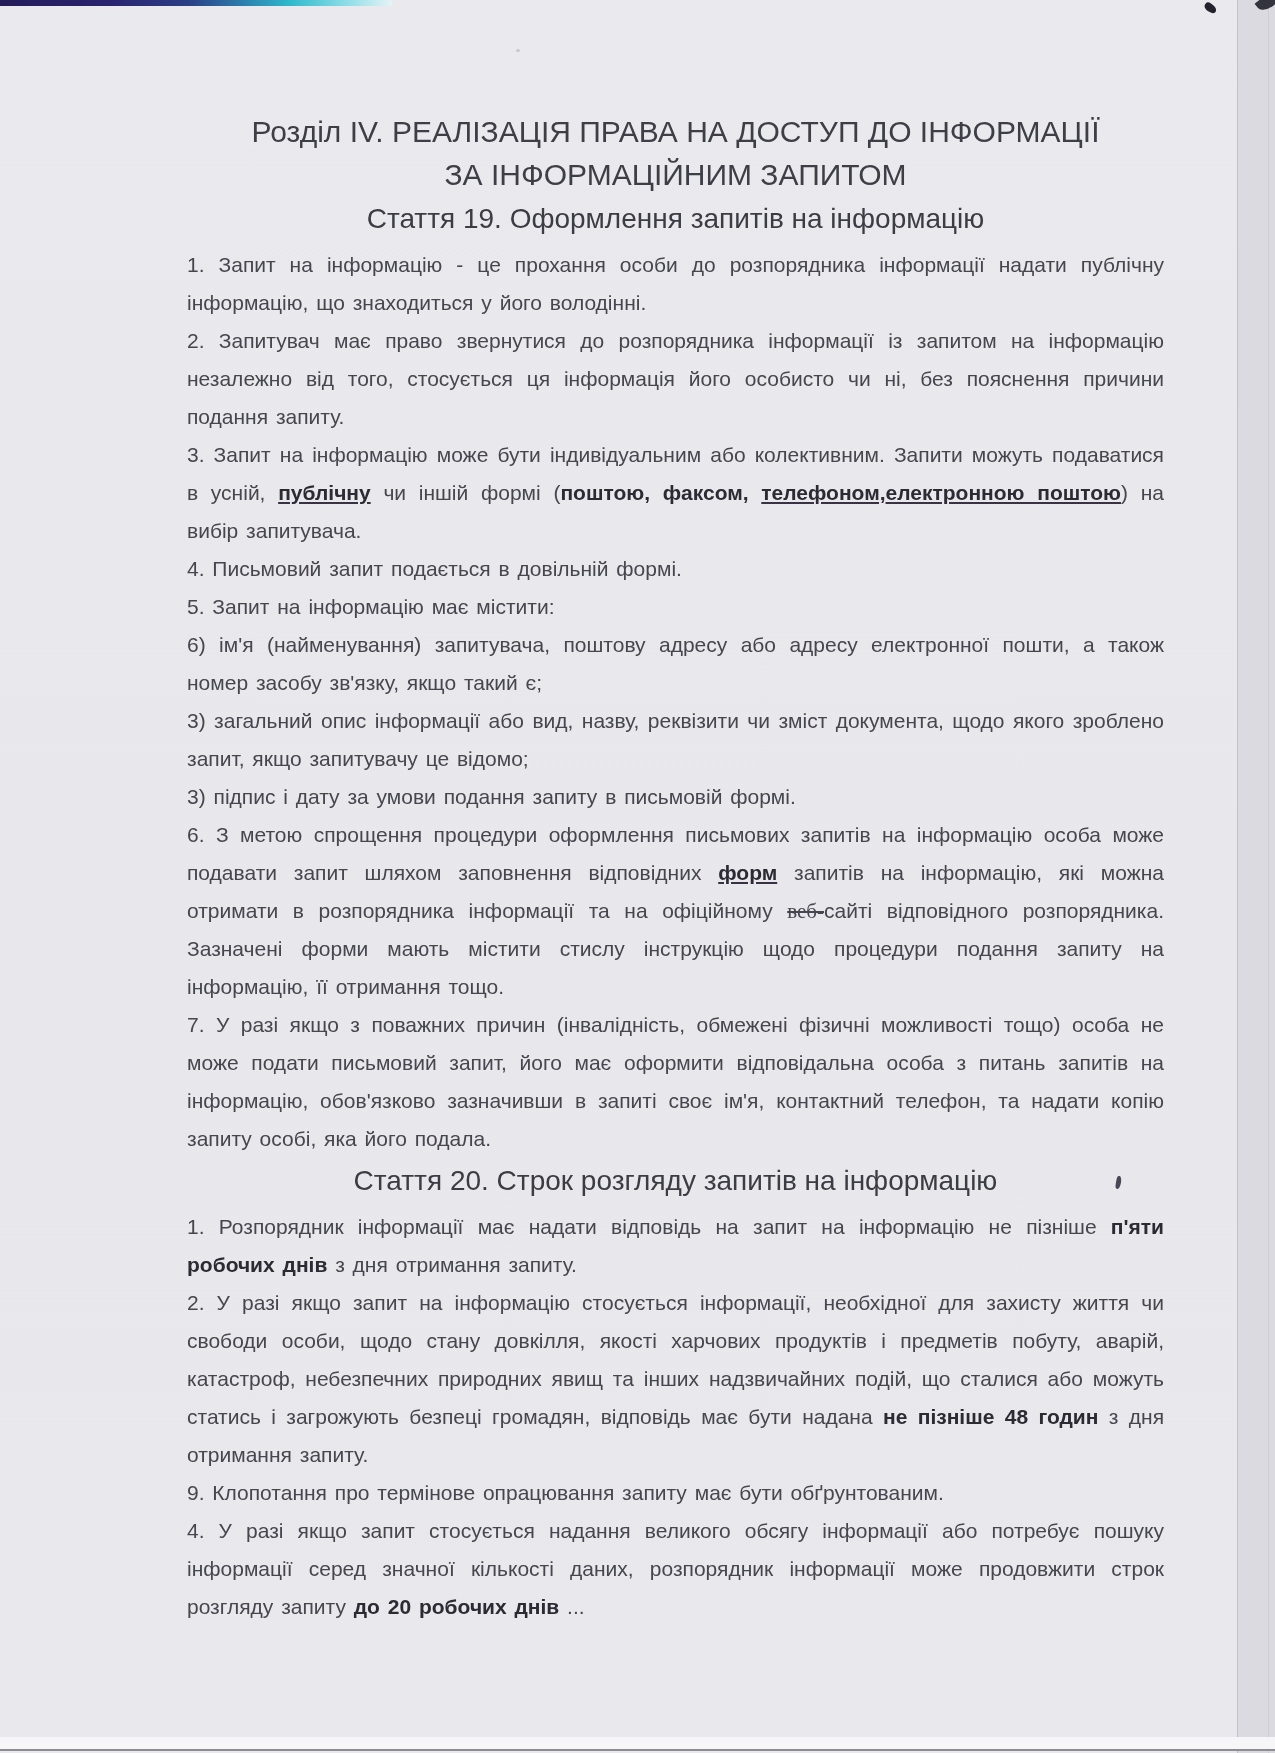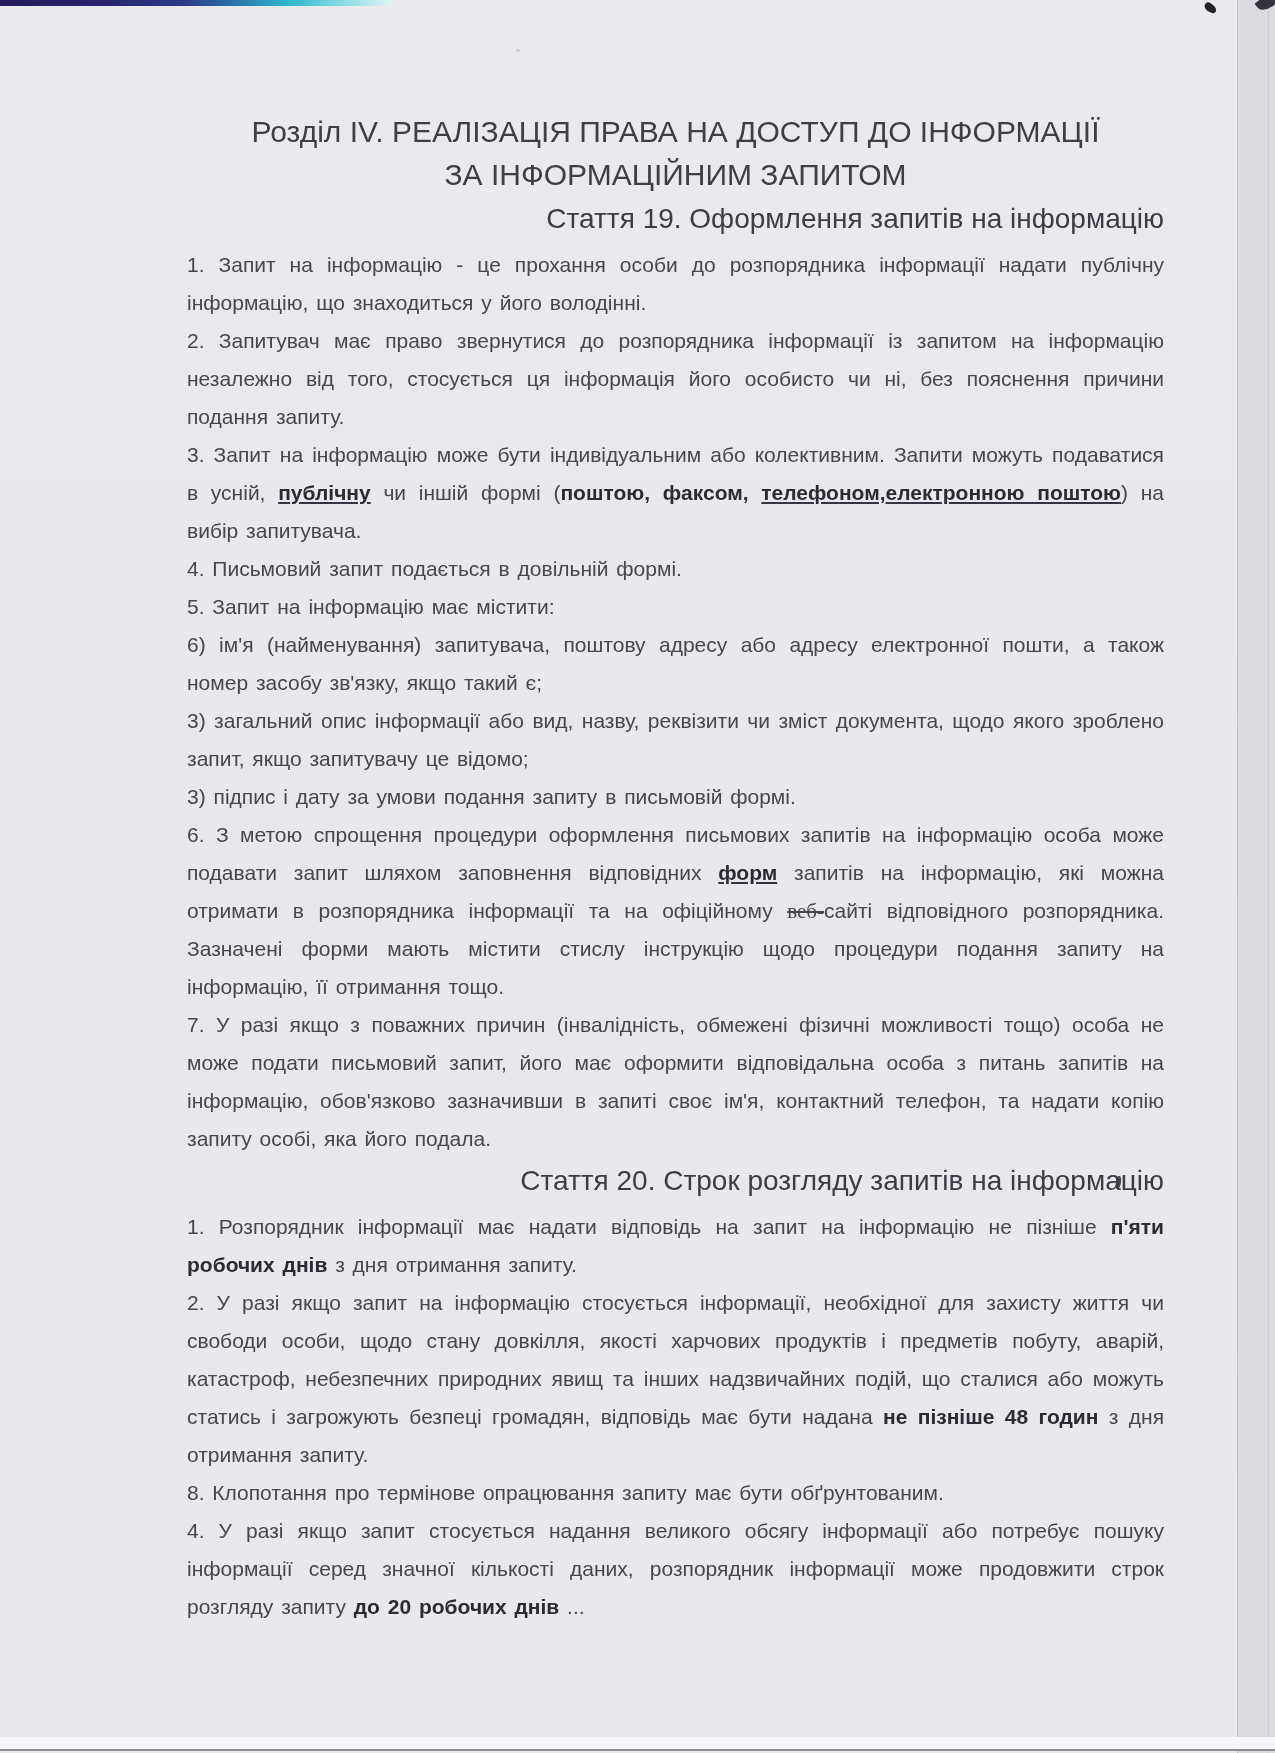--- a/index.html
+++ b/index.html
@@ -93,21 +93,21 @@
   .h1 {
     font-size: 30px;
     line-height: 43px;
     text-align: center;
     white-space: nowrap;
     color: #3e3e46;
   }
   .h2 {
     font-size: 28px;
     line-height: 42px;
-    text-align: right;
+    text-align: center;
     color: #3c3c44;
     margin: 2px 0 6px 0;
   }
   .p {
     font-size: 21px;
     line-height: 38px;
     text-align: justify;
     word-spacing: 2px;
     color: #46464e;
   }
@@ -138,16 +138,16 @@
       <div class="blk p"><span>4. Письмовий запит подається в довільній формі.</span></div>
       <div class="blk p"><span>5. Запит на інформацію має містити:</span></div>
       <div class="blk p"><span>6) ім'я (найменування) запитувача, поштову адресу або адресу електронної пошти, а також номер засобу зв'язку, якщо такий є;</span></div>
       <div class="blk p"><span>3) загальний опис інформації або вид, назву, реквізити чи зміст документа, щодо якого зроблено запит, якщо запитувачу це відомо;</span></div>
       <div class="blk p"><span>3) підпис і дату за умови подання запиту в письмовій формі.</span></div>
       <div class="blk p"><span>6. З метою спрощення процедури оформлення письмових запитів на інформацію особа може подавати запит шляхом заповнення відповідних </span><span class="b u">форм</span><span> запитів на інформацію, які можна отримати в розпорядника інформації та на офіційному </span><span class="s">веб-</span><span>сайті відповідного розпорядника. Зазначені форми мають містити стислу інструкцію щодо процедури подання запиту на інформацію, її отримання тощо.</span></div>
       <div class="blk p"><span>7. У разі якщо з поважних причин (інвалідність, обмежені фізичні можливості тощо) особа не може подати письмовий запит, його має оформити відповідальна особа з питань запитів на інформацію, обов'язково зазначивши в запиті своє ім'я, контактний телефон, та надати копію запиту особі, яка його подала.</span></div>
       <div class="blk h2"><span>Стаття 20. Строк розгляду запитів на інформацію</span></div>
       <div class="blk p"><span>1. Розпорядник інформації має надати відповідь на запит на інформацію не пізніше </span><span class="b">п'яти робочих днів</span><span> з дня отримання запиту.</span></div>
       <div class="blk p"><span>2. У разі якщо запит на інформацію стосується інформації, необхідної для захисту життя чи свободи особи, щодо стану довкілля, якості харчових продуктів і предметів побуту, аварій, катастроф, небезпечних природних явищ та інших надзвичайних подій, що сталися або можуть статись і загрожують безпеці громадян, відповідь має бути надана </span><span class="b">не пізніше 48 годин</span><span> з дня отримання запиту.</span></div>
-      <div class="blk p"><span>8. Клопотання про термінове опрацювання запиту має бути обґрунтованим.</span></div>
+      <div class="blk p"><span>9. Клопотання про термінове опрацювання запиту має бути обґрунтованим.</span></div>
       <div class="blk p"><span>4. У разі якщо запит стосується надання великого обсягу інформації або потребує пошуку інформації серед значної кількості даних, розпорядник інформації може продовжити строк розгляду запиту </span><span class="b">до 20 робочих днів</span><span> ...</span></div>
     </div>
 </div>
 
 </body></html>

